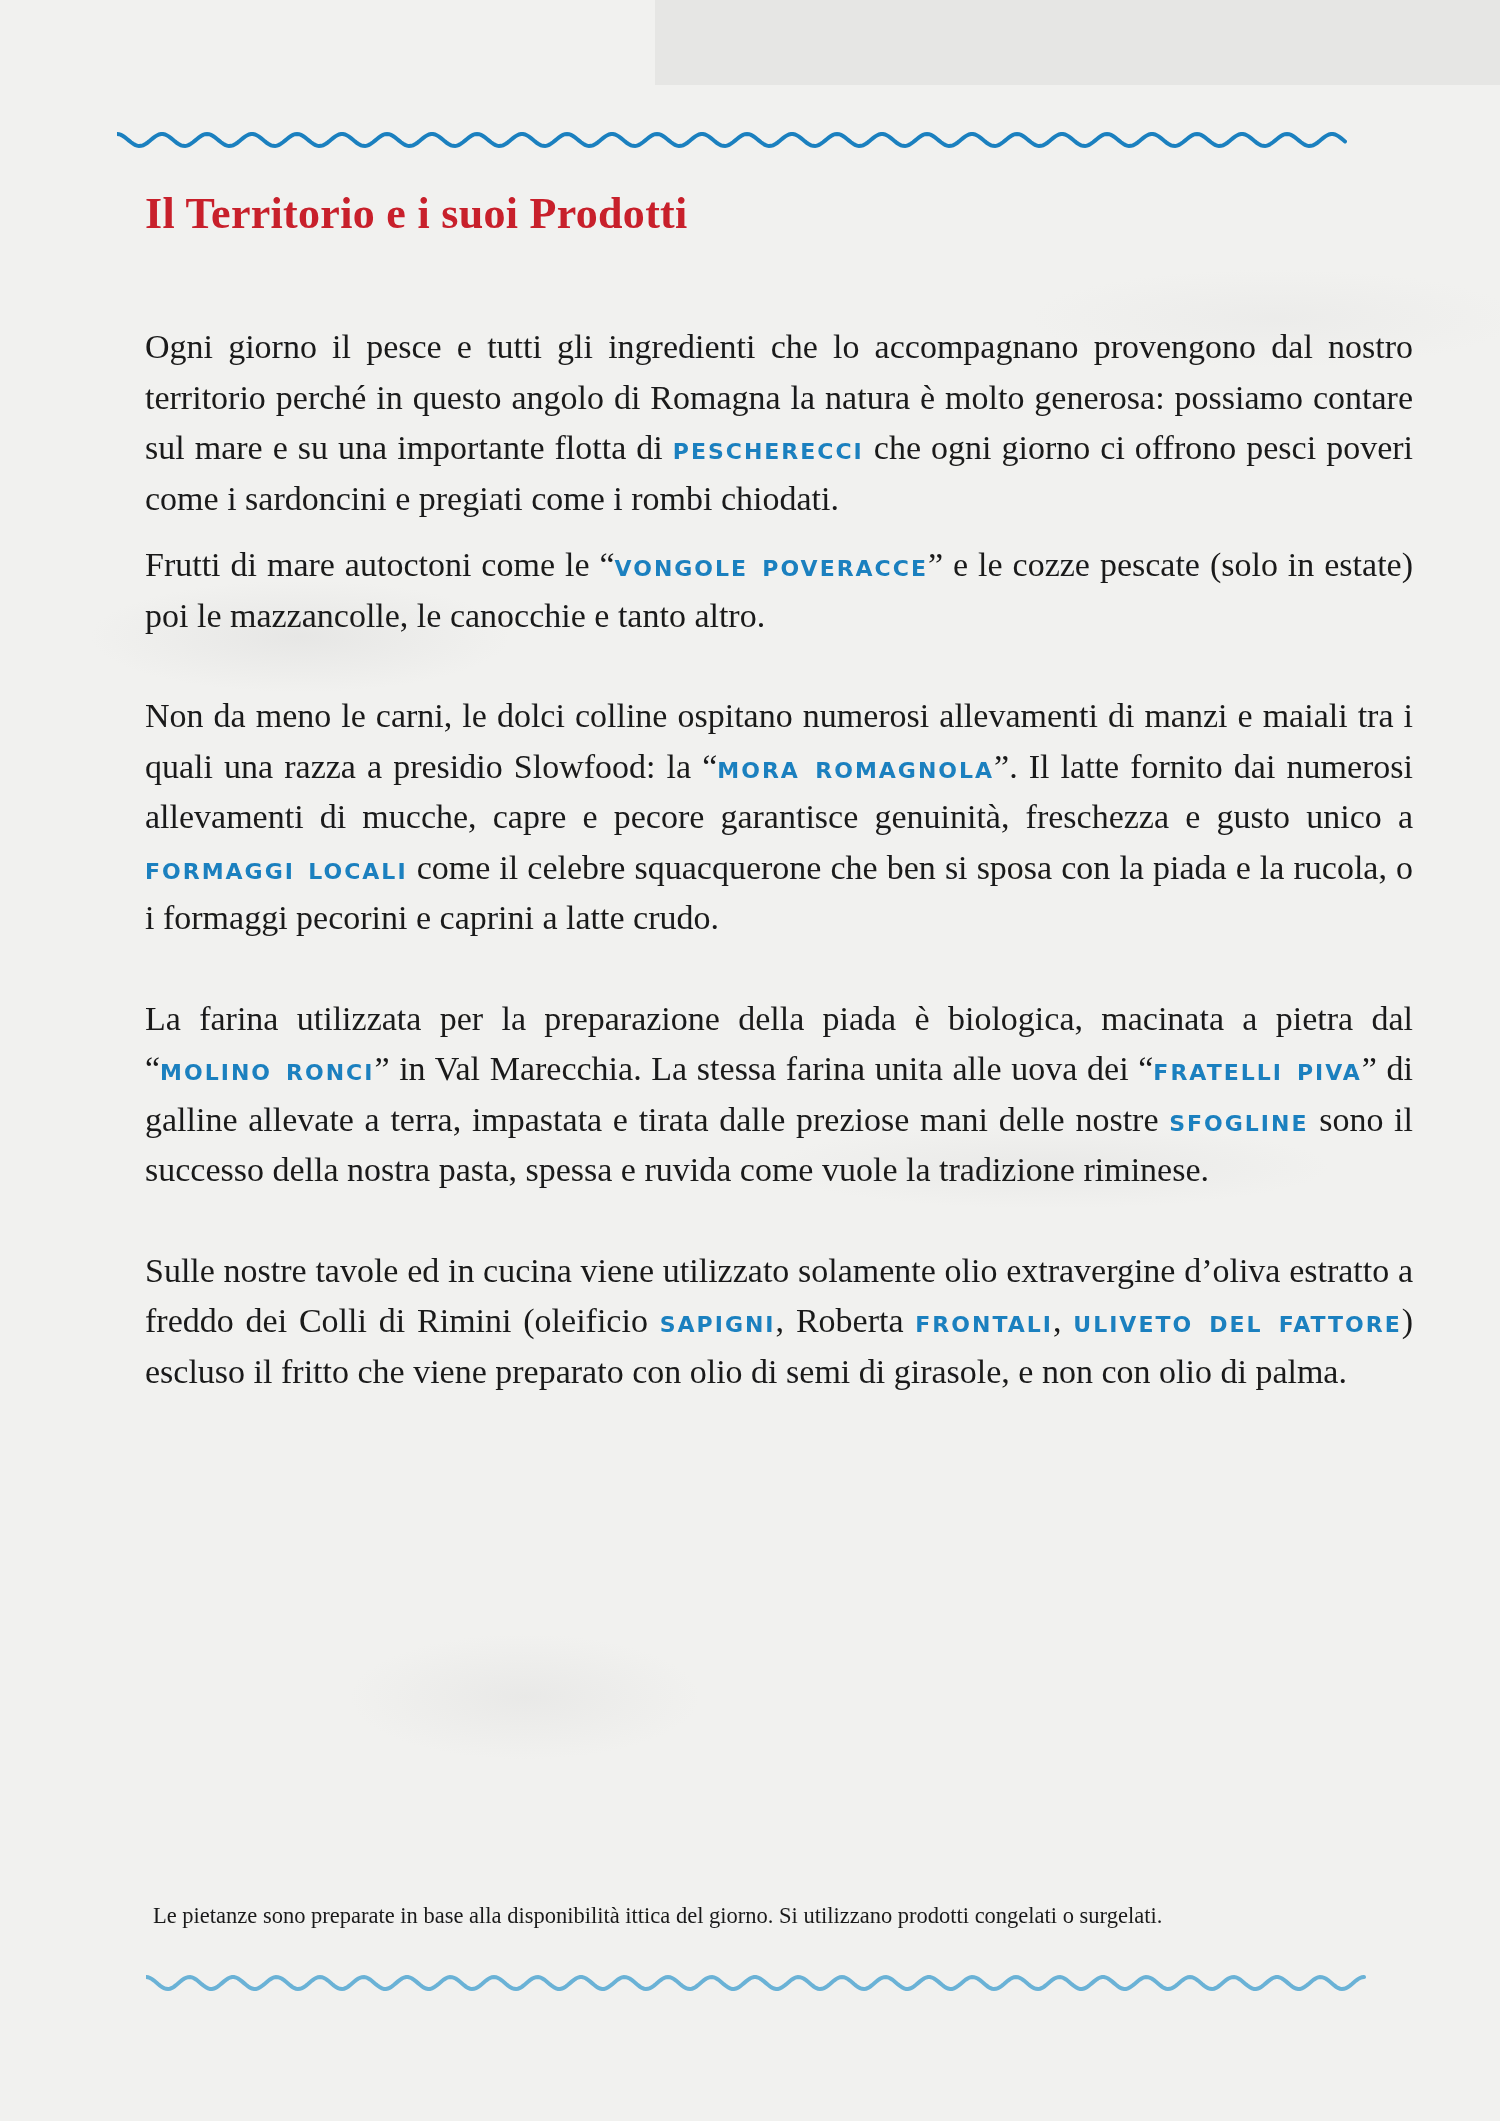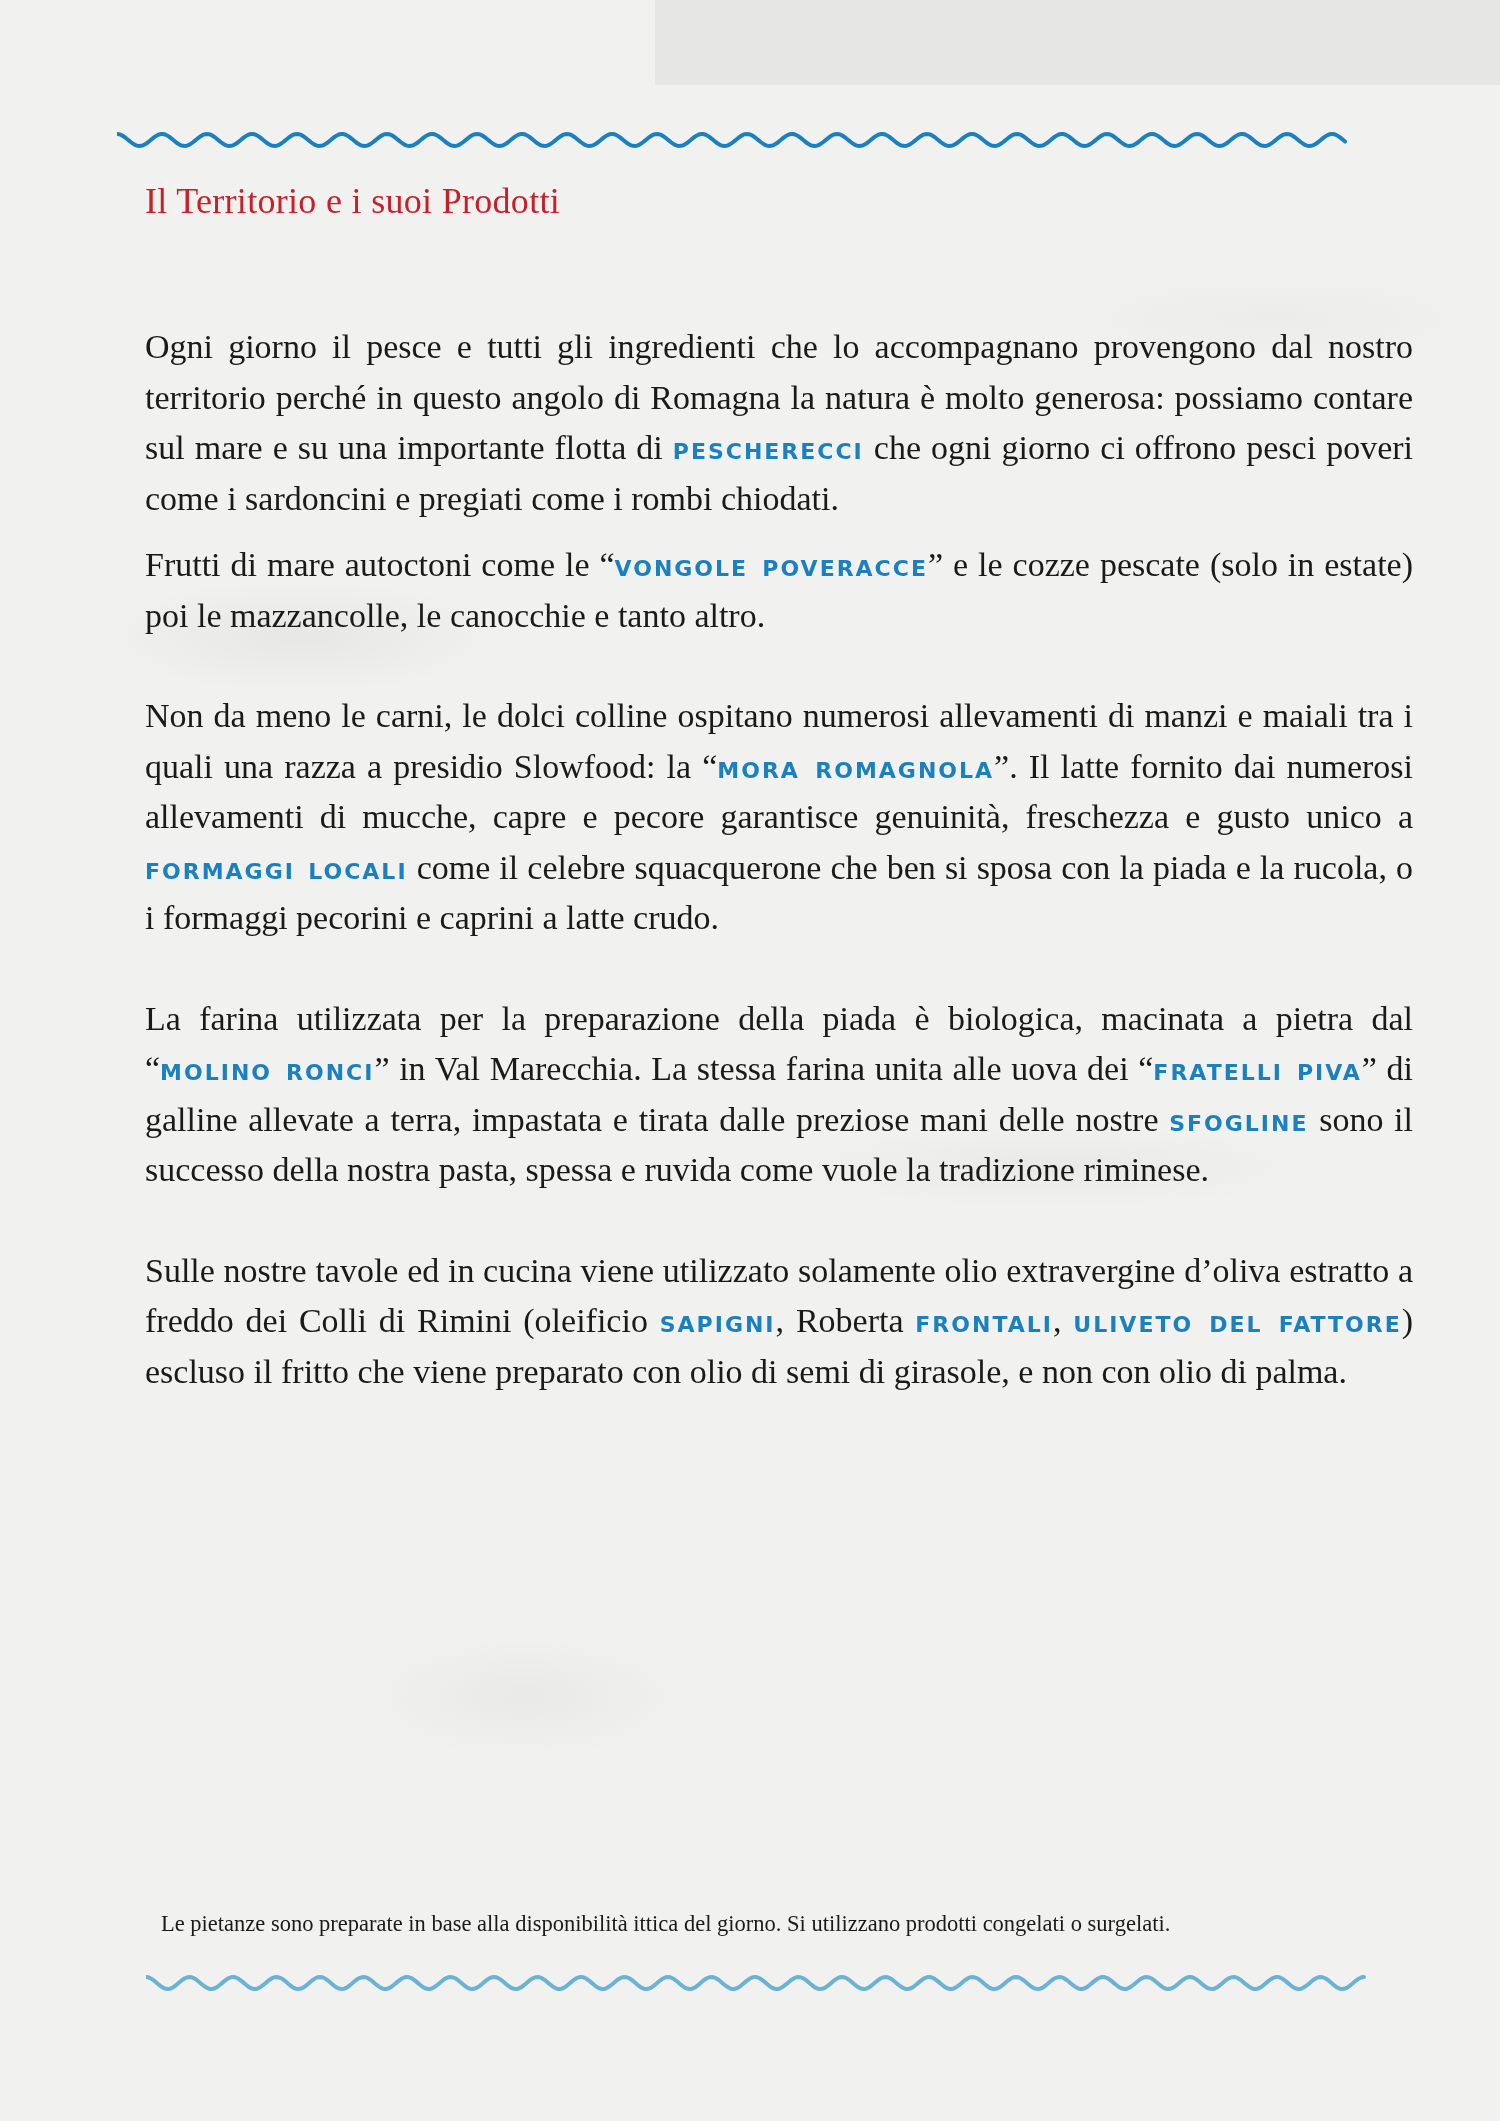--- a/index.html
+++ b/index.html
@@ -15,37 +15,37 @@
     color: #1a1a1a;
   }
   .corner-panel {
     position: absolute; left: 655px; top: 0; width: 845px; height: 85px;
     background: #e6e6e4;
   }
   .wave { position: absolute; }
   .wave-top { left: 117px; top: 128px; width: 1230px; height: 24px; }
   .wave-bottom { left: 146px; top: 1971px; width: 1220px; height: 24px; }
   .title {
-    position: absolute; left: 145px; top: 180px; margin: 0;
+    position: absolute; left: 145px; top: 188px; margin: 0;
     font-family: "Liberation Serif", "DejaVu Serif", serif;
-    font-weight: normal; font-size: 36px; color: #c8202b; letter-spacing: 0.3px;
+    font-weight: bold; font-size: 44px; color: #c8202b; letter-spacing: 0.3px;
   }
   .content {
     position: absolute; left: 145px; top: 322px; width: 1268px;
     font-size: 34px; line-height: 50.5px; text-align: justify;
   }
   .content p { margin: 0 0 50px 0; }
   .content p.tight { margin-bottom: 16px; }
   .hl {
     font-family: "DejaVu Sans", "Liberation Sans", sans-serif;
     font-variant: small-caps; text-transform: lowercase;
     font-size: 31px; color: #1b80bf; letter-spacing: 2px; font-weight: bold;
   }
   .note {
-    position: absolute; left: 145px; top: 1895px; margin: 16px;
+    position: absolute; left: 145px; top: 1895px; margin: 8px;
     font-size: 22.5px; color: #1a1a1a;
   }
 </style>
 </head>
 <body>
 
 <div class="corner-panel"></div>
 
 <svg class="wave wave-top" viewBox="0 0 1230 24" preserveAspectRatio="none">
   <path id="wave-top-path" fill="none" stroke="#1b80bf" stroke-width="4" stroke-linecap="round" d="M0 6.00 L2 6.23 L4 6.91 L6 7.99 L8 9.37 L10 10.96 L12 12.63 L14 14.25 L16 15.69 L18 16.85 L20 17.64 L22 17.99 L24 17.87 L26 17.30 L28 16.32 L30 15.00 L32 13.45 L34 11.79 L36 10.15 L38 8.64 L40 7.40 L42 6.52 L44 6.06 L46 6.06 L48 6.52 L50 7.40 L52 8.64 L54 10.15 L56 11.79 L58 13.45 L60 15.00 L62 16.32 L64 17.30 L66 17.87 L68 17.99 L70 17.64 L72 16.85 L74 15.69 L76 14.25 L78 12.63 L80 10.96 L82 9.37 L84 7.99 L86 6.91 L88 6.23 L90 6.00 L92 6.23 L94 6.91 L96 7.99 L98 9.37 L100 10.96 L102 12.63 L104 14.25 L106 15.69 L108 16.85 L110 17.64 L112 17.99 L114 17.87 L116 17.30 L118 16.32 L120 15.00 L122 13.45 L124 11.79 L126 10.15 L128 8.64 L130 7.40 L132 6.52 L134 6.06 L136 6.06 L138 6.52 L140 7.40 L142 8.64 L144 10.15 L146 11.79 L148 13.45 L150 15.00 L152 16.32 L154 17.30 L156 17.87 L158 17.99 L160 17.64 L162 16.85 L164 15.69 L166 14.25 L168 12.63 L170 10.96 L172 9.37 L174 7.99 L176 6.91 L178 6.23 L180 6.00 L182 6.23 L184 6.91 L186 7.99 L188 9.37 L190 10.96 L192 12.63 L194 14.25 L196 15.69 L198 16.85 L200 17.64 L202 17.99 L204 17.87 L206 17.30 L208 16.32 L210 15.00 L212 13.45 L214 11.79 L216 10.15 L218 8.64 L220 7.40 L222 6.52 L224 6.06 L226 6.06 L228 6.52 L230 7.40 L232 8.64 L234 10.15 L236 11.79 L238 13.45 L240 15.00 L242 16.32 L244 17.30 L246 17.87 L248 17.99 L250 17.64 L252 16.85 L254 15.69 L256 14.25 L258 12.63 L260 10.96 L262 9.37 L264 7.99 L266 6.91 L268 6.23 L270 6.00 L272 6.23 L274 6.91 L276 7.99 L278 9.37 L280 10.96 L282 12.63 L284 14.25 L286 15.69 L288 16.85 L290 17.64 L292 17.99 L294 17.87 L296 17.30 L298 16.32 L300 15.00 L302 13.45 L304 11.79 L306 10.15 L308 8.64 L310 7.40 L312 6.52 L314 6.06 L316 6.06 L318 6.52 L320 7.40 L322 8.64 L324 10.15 L326 11.79 L328 13.45 L330 15.00 L332 16.32 L334 17.30 L336 17.87 L338 17.99 L340 17.64 L342 16.85 L344 15.69 L346 14.25 L348 12.63 L350 10.96 L352 9.37 L354 7.99 L356 6.91 L358 6.23 L360 6.00 L362 6.23 L364 6.91 L366 7.99 L368 9.37 L370 10.96 L372 12.63 L374 14.25 L376 15.69 L378 16.85 L380 17.64 L382 17.99 L384 17.87 L386 17.30 L388 16.32 L390 15.00 L392 13.45 L394 11.79 L396 10.15 L398 8.64 L400 7.40 L402 6.52 L404 6.06 L406 6.06 L408 6.52 L410 7.40 L412 8.64 L414 10.15 L416 11.79 L418 13.45 L420 15.00 L422 16.32 L424 17.30 L426 17.87 L428 17.99 L430 17.64 L432 16.85 L434 15.69 L436 14.25 L438 12.63 L440 10.96 L442 9.37 L444 7.99 L446 6.91 L448 6.23 L450 6.00 L452 6.23 L454 6.91 L456 7.99 L458 9.37 L460 10.96 L462 12.63 L464 14.25 L466 15.69 L468 16.85 L470 17.64 L472 17.99 L474 17.87 L476 17.30 L478 16.32 L480 15.00 L482 13.45 L484 11.79 L486 10.15 L488 8.64 L490 7.40 L492 6.52 L494 6.06 L496 6.06 L498 6.52 L500 7.40 L502 8.64 L504 10.15 L506 11.79 L508 13.45 L510 15.00 L512 16.32 L514 17.30 L516 17.87 L518 17.99 L520 17.64 L522 16.85 L524 15.69 L526 14.25 L528 12.63 L530 10.96 L532 9.37 L534 7.99 L536 6.91 L538 6.23 L540 6.00 L542 6.23 L544 6.91 L546 7.99 L548 9.37 L550 10.96 L552 12.63 L554 14.25 L556 15.69 L558 16.85 L560 17.64 L562 17.99 L564 17.87 L566 17.30 L568 16.32 L570 15.00 L572 13.45 L574 11.79 L576 10.15 L578 8.64 L580 7.40 L582 6.52 L584 6.06 L586 6.06 L588 6.52 L590 7.40 L592 8.64 L594 10.15 L596 11.79 L598 13.45 L600 15.00 L602 16.32 L604 17.30 L606 17.87 L608 17.99 L610 17.64 L612 16.85 L614 15.69 L616 14.25 L618 12.63 L620 10.96 L622 9.37 L624 7.99 L626 6.91 L628 6.23 L630 6.00 L632 6.23 L634 6.91 L636 7.99 L638 9.37 L640 10.96 L642 12.63 L644 14.25 L646 15.69 L648 16.85 L650 17.64 L652 17.99 L654 17.87 L656 17.30 L658 16.32 L660 15.00 L662 13.45 L664 11.79 L666 10.15 L668 8.64 L670 7.40 L672 6.52 L674 6.06 L676 6.06 L678 6.52 L680 7.40 L682 8.64 L684 10.15 L686 11.79 L688 13.45 L690 15.00 L692 16.32 L694 17.30 L696 17.87 L698 17.99 L700 17.64 L702 16.85 L704 15.69 L706 14.25 L708 12.63 L710 10.96 L712 9.37 L714 7.99 L716 6.91 L718 6.23 L720 6.00 L722 6.23 L724 6.91 L726 7.99 L728 9.37 L730 10.96 L732 12.63 L734 14.25 L736 15.69 L738 16.85 L740 17.64 L742 17.99 L744 17.87 L746 17.30 L748 16.32 L750 15.00 L752 13.45 L754 11.79 L756 10.15 L758 8.64 L760 7.40 L762 6.52 L764 6.06 L766 6.06 L768 6.52 L770 7.40 L772 8.64 L774 10.15 L776 11.79 L778 13.45 L780 15.00 L782 16.32 L784 17.30 L786 17.87 L788 17.99 L790 17.64 L792 16.85 L794 15.69 L796 14.25 L798 12.63 L800 10.96 L802 9.37 L804 7.99 L806 6.91 L808 6.23 L810 6.00 L812 6.23 L814 6.91 L816 7.99 L818 9.37 L820 10.96 L822 12.63 L824 14.25 L826 15.69 L828 16.85 L830 17.64 L832 17.99 L834 17.87 L836 17.30 L838 16.32 L840 15.00 L842 13.45 L844 11.79 L846 10.15 L848 8.64 L850 7.40 L852 6.52 L854 6.06 L856 6.06 L858 6.52 L860 7.40 L862 8.64 L864 10.15 L866 11.79 L868 13.45 L870 15.00 L872 16.32 L874 17.30 L876 17.87 L878 17.99 L880 17.64 L882 16.85 L884 15.69 L886 14.25 L888 12.63 L890 10.96 L892 9.37 L894 7.99 L896 6.91 L898 6.23 L900 6.00 L902 6.23 L904 6.91 L906 7.99 L908 9.37 L910 10.96 L912 12.63 L914 14.25 L916 15.69 L918 16.85 L920 17.64 L922 17.99 L924 17.87 L926 17.30 L928 16.32 L930 15.00 L932 13.45 L934 11.79 L936 10.15 L938 8.64 L940 7.40 L942 6.52 L944 6.06 L946 6.06 L948 6.52 L950 7.40 L952 8.64 L954 10.15 L956 11.79 L958 13.45 L960 15.00 L962 16.32 L964 17.30 L966 17.87 L968 17.99 L970 17.64 L972 16.85 L974 15.69 L976 14.25 L978 12.63 L980 10.96 L982 9.37 L984 7.99 L986 6.91 L988 6.23 L990 6.00 L992 6.23 L994 6.91 L996 7.99 L998 9.37 L1000 10.96 L1002 12.63 L1004 14.25 L1006 15.69 L1008 16.85 L1010 17.64 L1012 17.99 L1014 17.87 L1016 17.30 L1018 16.32 L1020 15.00 L1022 13.45 L1024 11.79 L1026 10.15 L1028 8.64 L1030 7.40 L1032 6.52 L1034 6.06 L1036 6.06 L1038 6.52 L1040 7.40 L1042 8.64 L1044 10.15 L1046 11.79 L1048 13.45 L1050 15.00 L1052 16.32 L1054 17.30 L1056 17.87 L1058 17.99 L1060 17.64 L1062 16.85 L1064 15.69 L1066 14.25 L1068 12.63 L1070 10.96 L1072 9.37 L1074 7.99 L1076 6.91 L1078 6.23 L1080 6.00 L1082 6.23 L1084 6.91 L1086 7.99 L1088 9.37 L1090 10.96 L1092 12.63 L1094 14.25 L1096 15.69 L1098 16.85 L1100 17.64 L1102 17.99 L1104 17.87 L1106 17.30 L1108 16.32 L1110 15.00 L1112 13.45 L1114 11.79 L1116 10.15 L1118 8.64 L1120 7.40 L1122 6.52 L1124 6.06 L1126 6.06 L1128 6.52 L1130 7.40 L1132 8.64 L1134 10.15 L1136 11.79 L1138 13.45 L1140 15.00 L1142 16.32 L1144 17.30 L1146 17.87 L1148 17.99 L1150 17.64 L1152 16.85 L1154 15.69 L1156 14.25 L1158 12.63 L1160 10.96 L1162 9.37 L1164 7.99 L1166 6.91 L1168 6.23 L1170 6.00 L1172 6.23 L1174 6.91 L1176 7.99 L1178 9.37 L1180 10.96 L1182 12.63 L1184 14.25 L1186 15.69 L1188 16.85 L1190 17.64 L1192 17.99 L1194 17.87 L1196 17.30 L1198 16.32 L1200 15.00 L1202 13.45 L1204 11.79 L1206 10.15 L1208 8.64 L1210 7.40 L1212 6.52 L1214 6.06 L1216 6.06 L1218 6.52 L1220 7.40 L1222 8.64 L1224 10.15 L1226 11.79 L1228 13.45 "></path>

